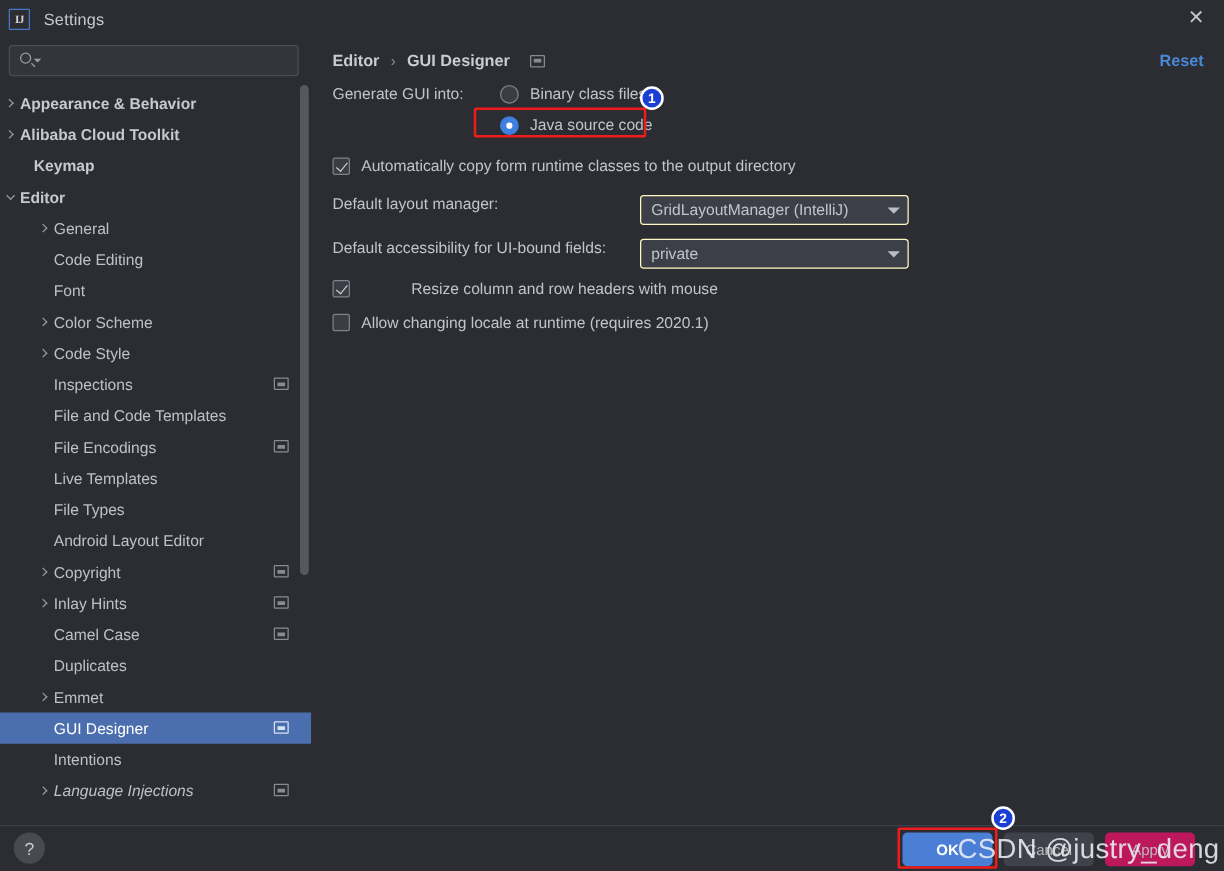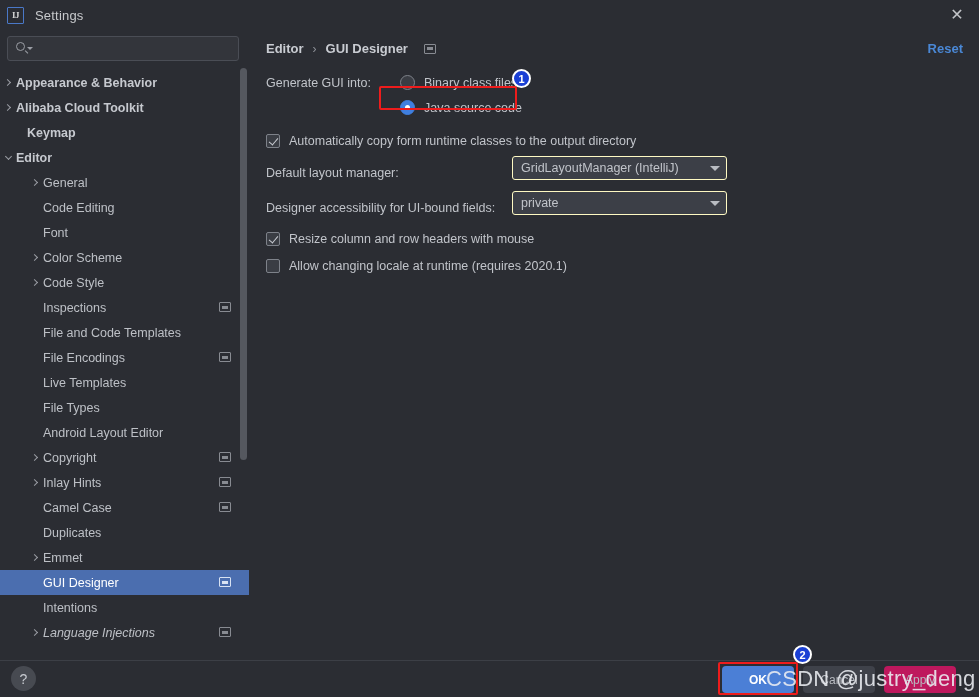--- a/index.html
+++ b/index.html
@@ -122,21 +122,21 @@
   .crumb-proj-icon:after {
     content: ""; position: absolute; left: 2px; top: 2.5px;
     width: 6px; height: 3px; background: #888b92;
   }
   .reset-link {
     position: absolute; right: 16px; top: 11px;
     color: #4a88d6; font-size: 13px; font-weight: bold; cursor: pointer;
   }
 
   .form { position: absolute; left: 17px; top: 38px; width: 700px; }
-  .row { position: relative; display: flex; align-items: flex-end; }
+  .row { position: relative; display: flex; align-items: flex-start; }
 
   .lbl { font-size: 12.5px; color: #c1c4ca; }
 
   
   .radio {
     width: 15px; height: 15px; border-radius: 50%;
     border: 1.4px solid #7e828a; background: #3a3d44;
     position: relative; flex: none; cursor: pointer;
   }
   .radio.checked { background: #3f7fe0; border-color: #3f7fe0; }
@@ -386,30 +386,30 @@
         <span class="lbl">Default layout manager:</span>
         <span class="combo" style="position:absolute; left:246px; width:215px;">
           <span class="combo-val">GridLayoutManager (IntelliJ)</span>
           <span class="combo-arrow">
               <i></i>
             </span>
         </span>
       </div>
 
       <div class="row" style="height:24px; margin-top:11px;">
-        <span class="lbl">Designer accessibility for UI-bound fields:</span>
+        <span class="lbl">Default accessibility for UI-bound fields:</span>
         <span class="combo" style="position:absolute; left:246px; width:215px;">
           <span class="combo-val">private</span>
           <span class="combo-arrow">
               <i></i>
             </span>
         </span>
       </div>
 
-      <div class="row" style="height:22px; margin-top:9px;">
+      <div class="row" style="height:22px; margin-top:9px;gap:40px;">
         <span class="cbox checked"></span>
         <span class="lbl" style="margin-left:9px;">Resize column and row headers with mouse</span>
       </div>
 
       <div class="row" style="height:22px; margin-top:5px;">
         <span class="cbox"></span>
         <span class="lbl" style="margin-left:9px;">Allow changing locale at runtime (requires 2020.1)</span>
       </div>
 
     </div>

